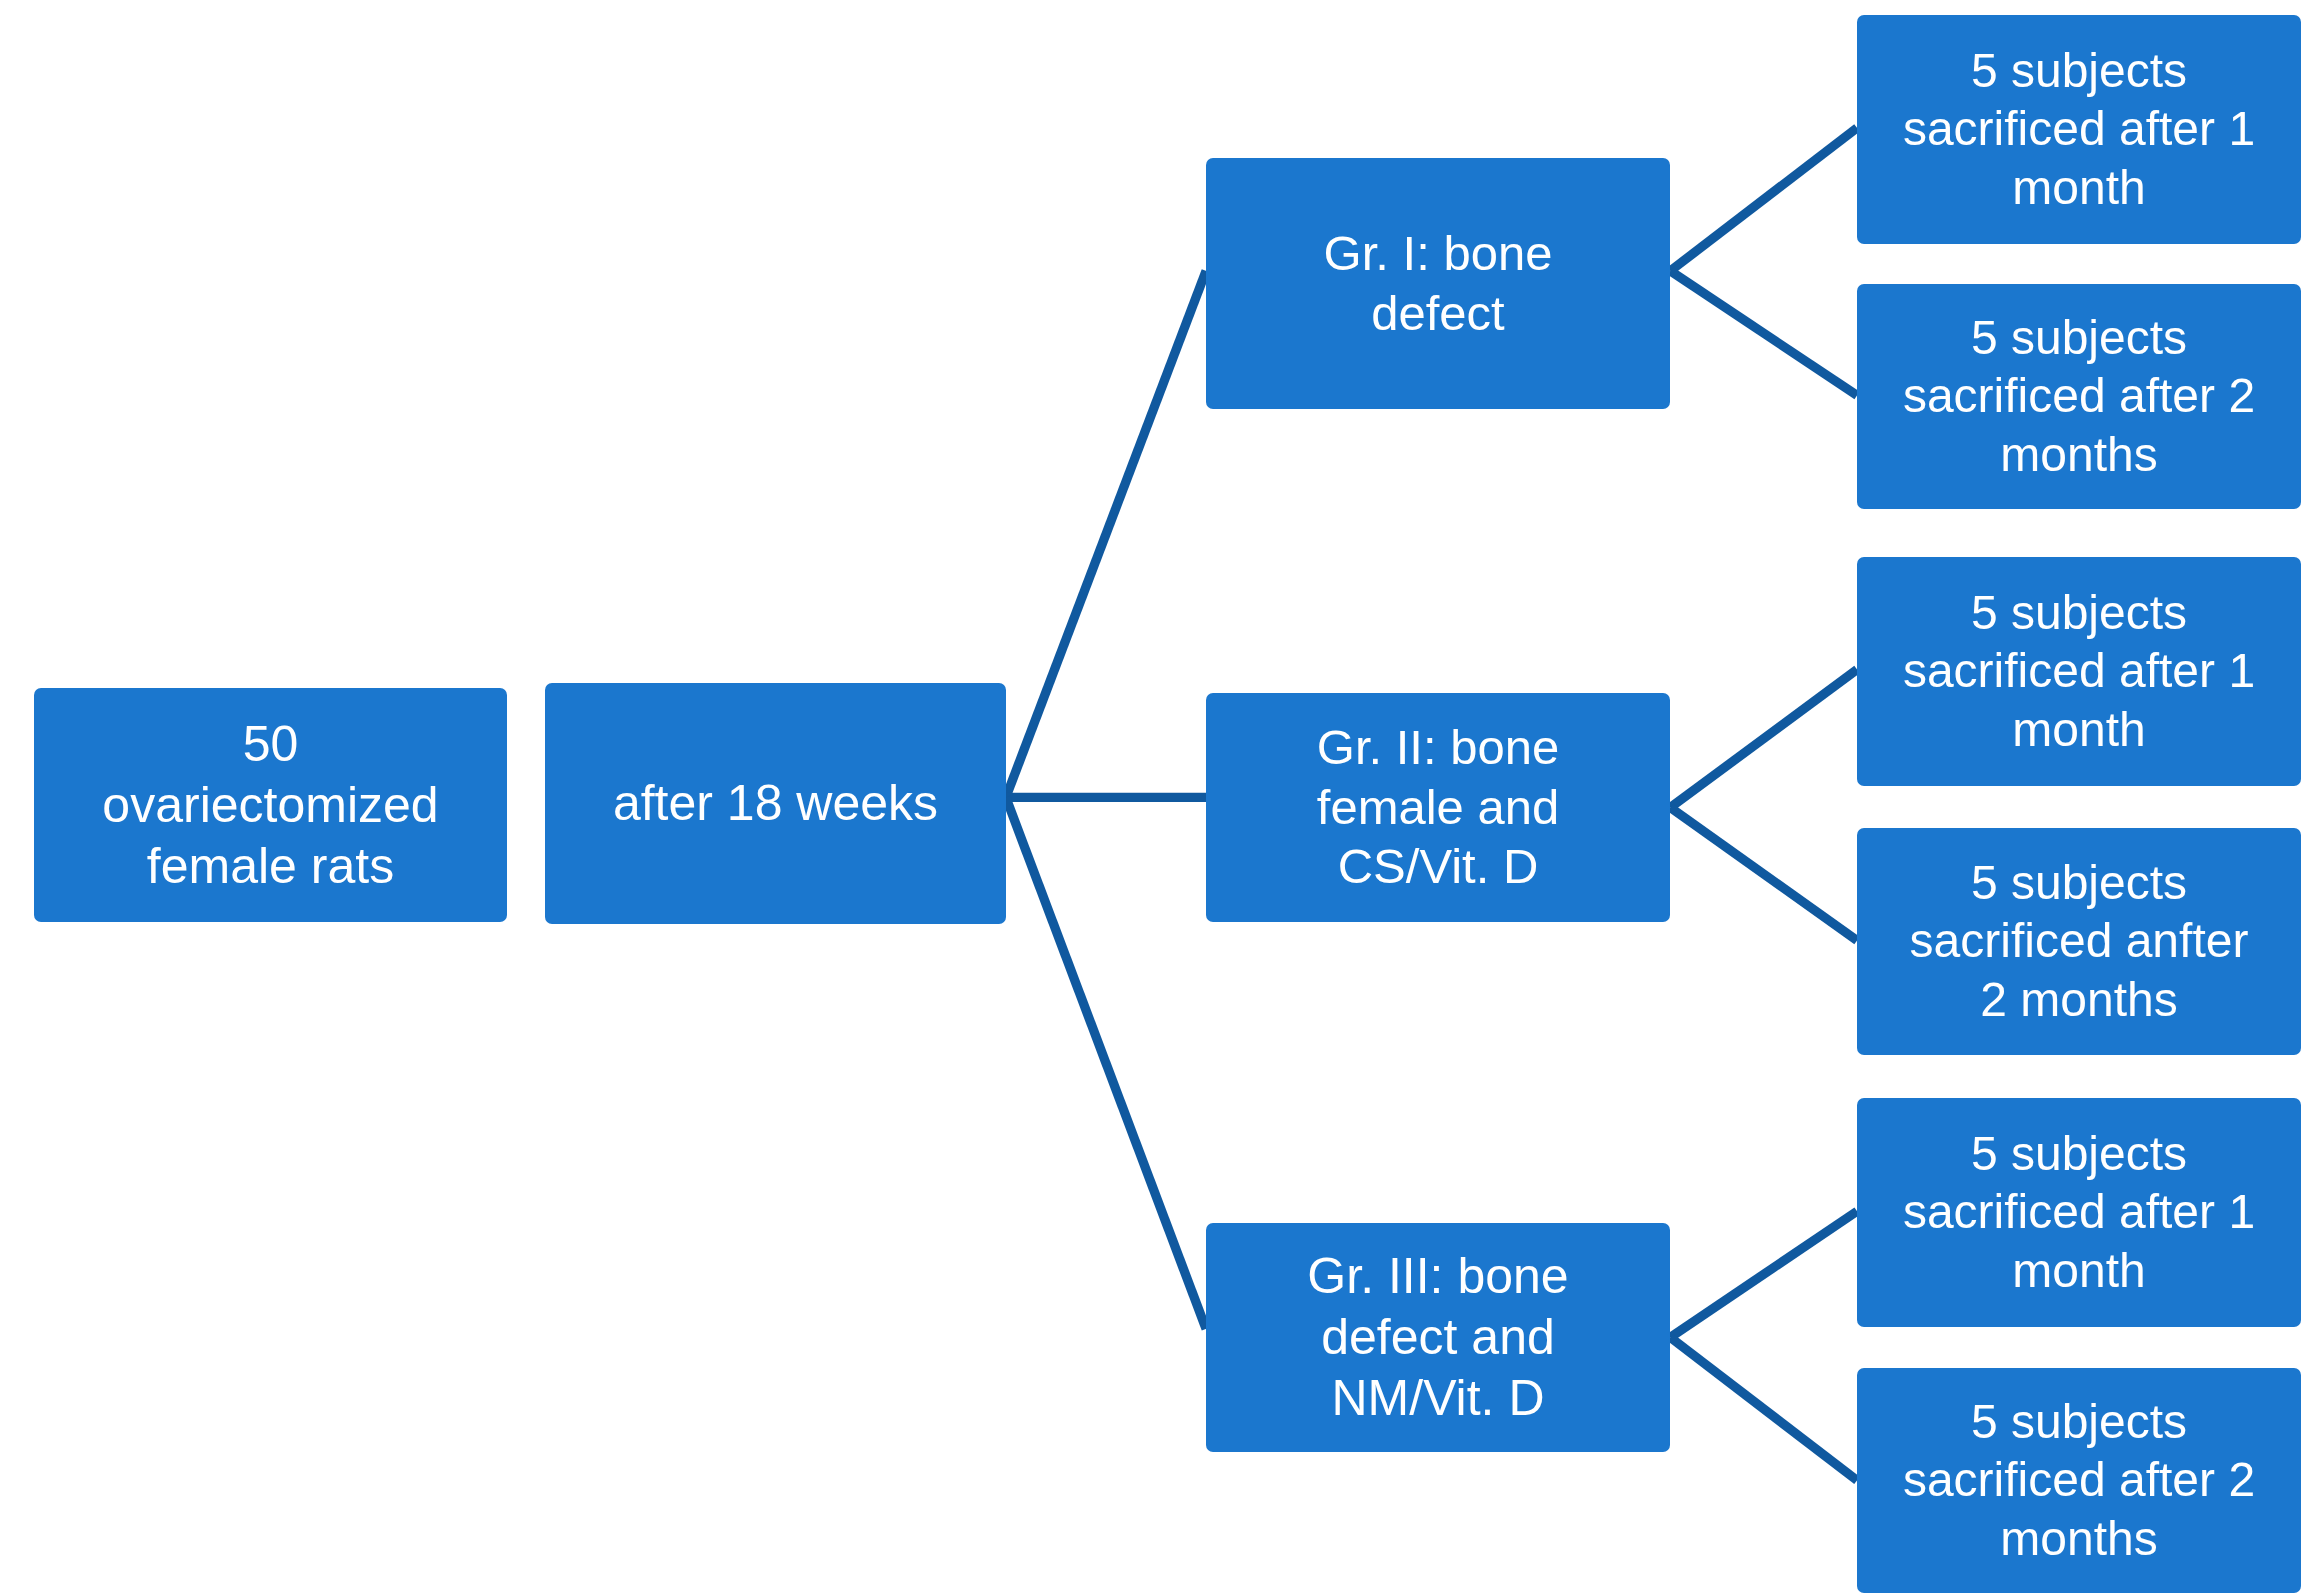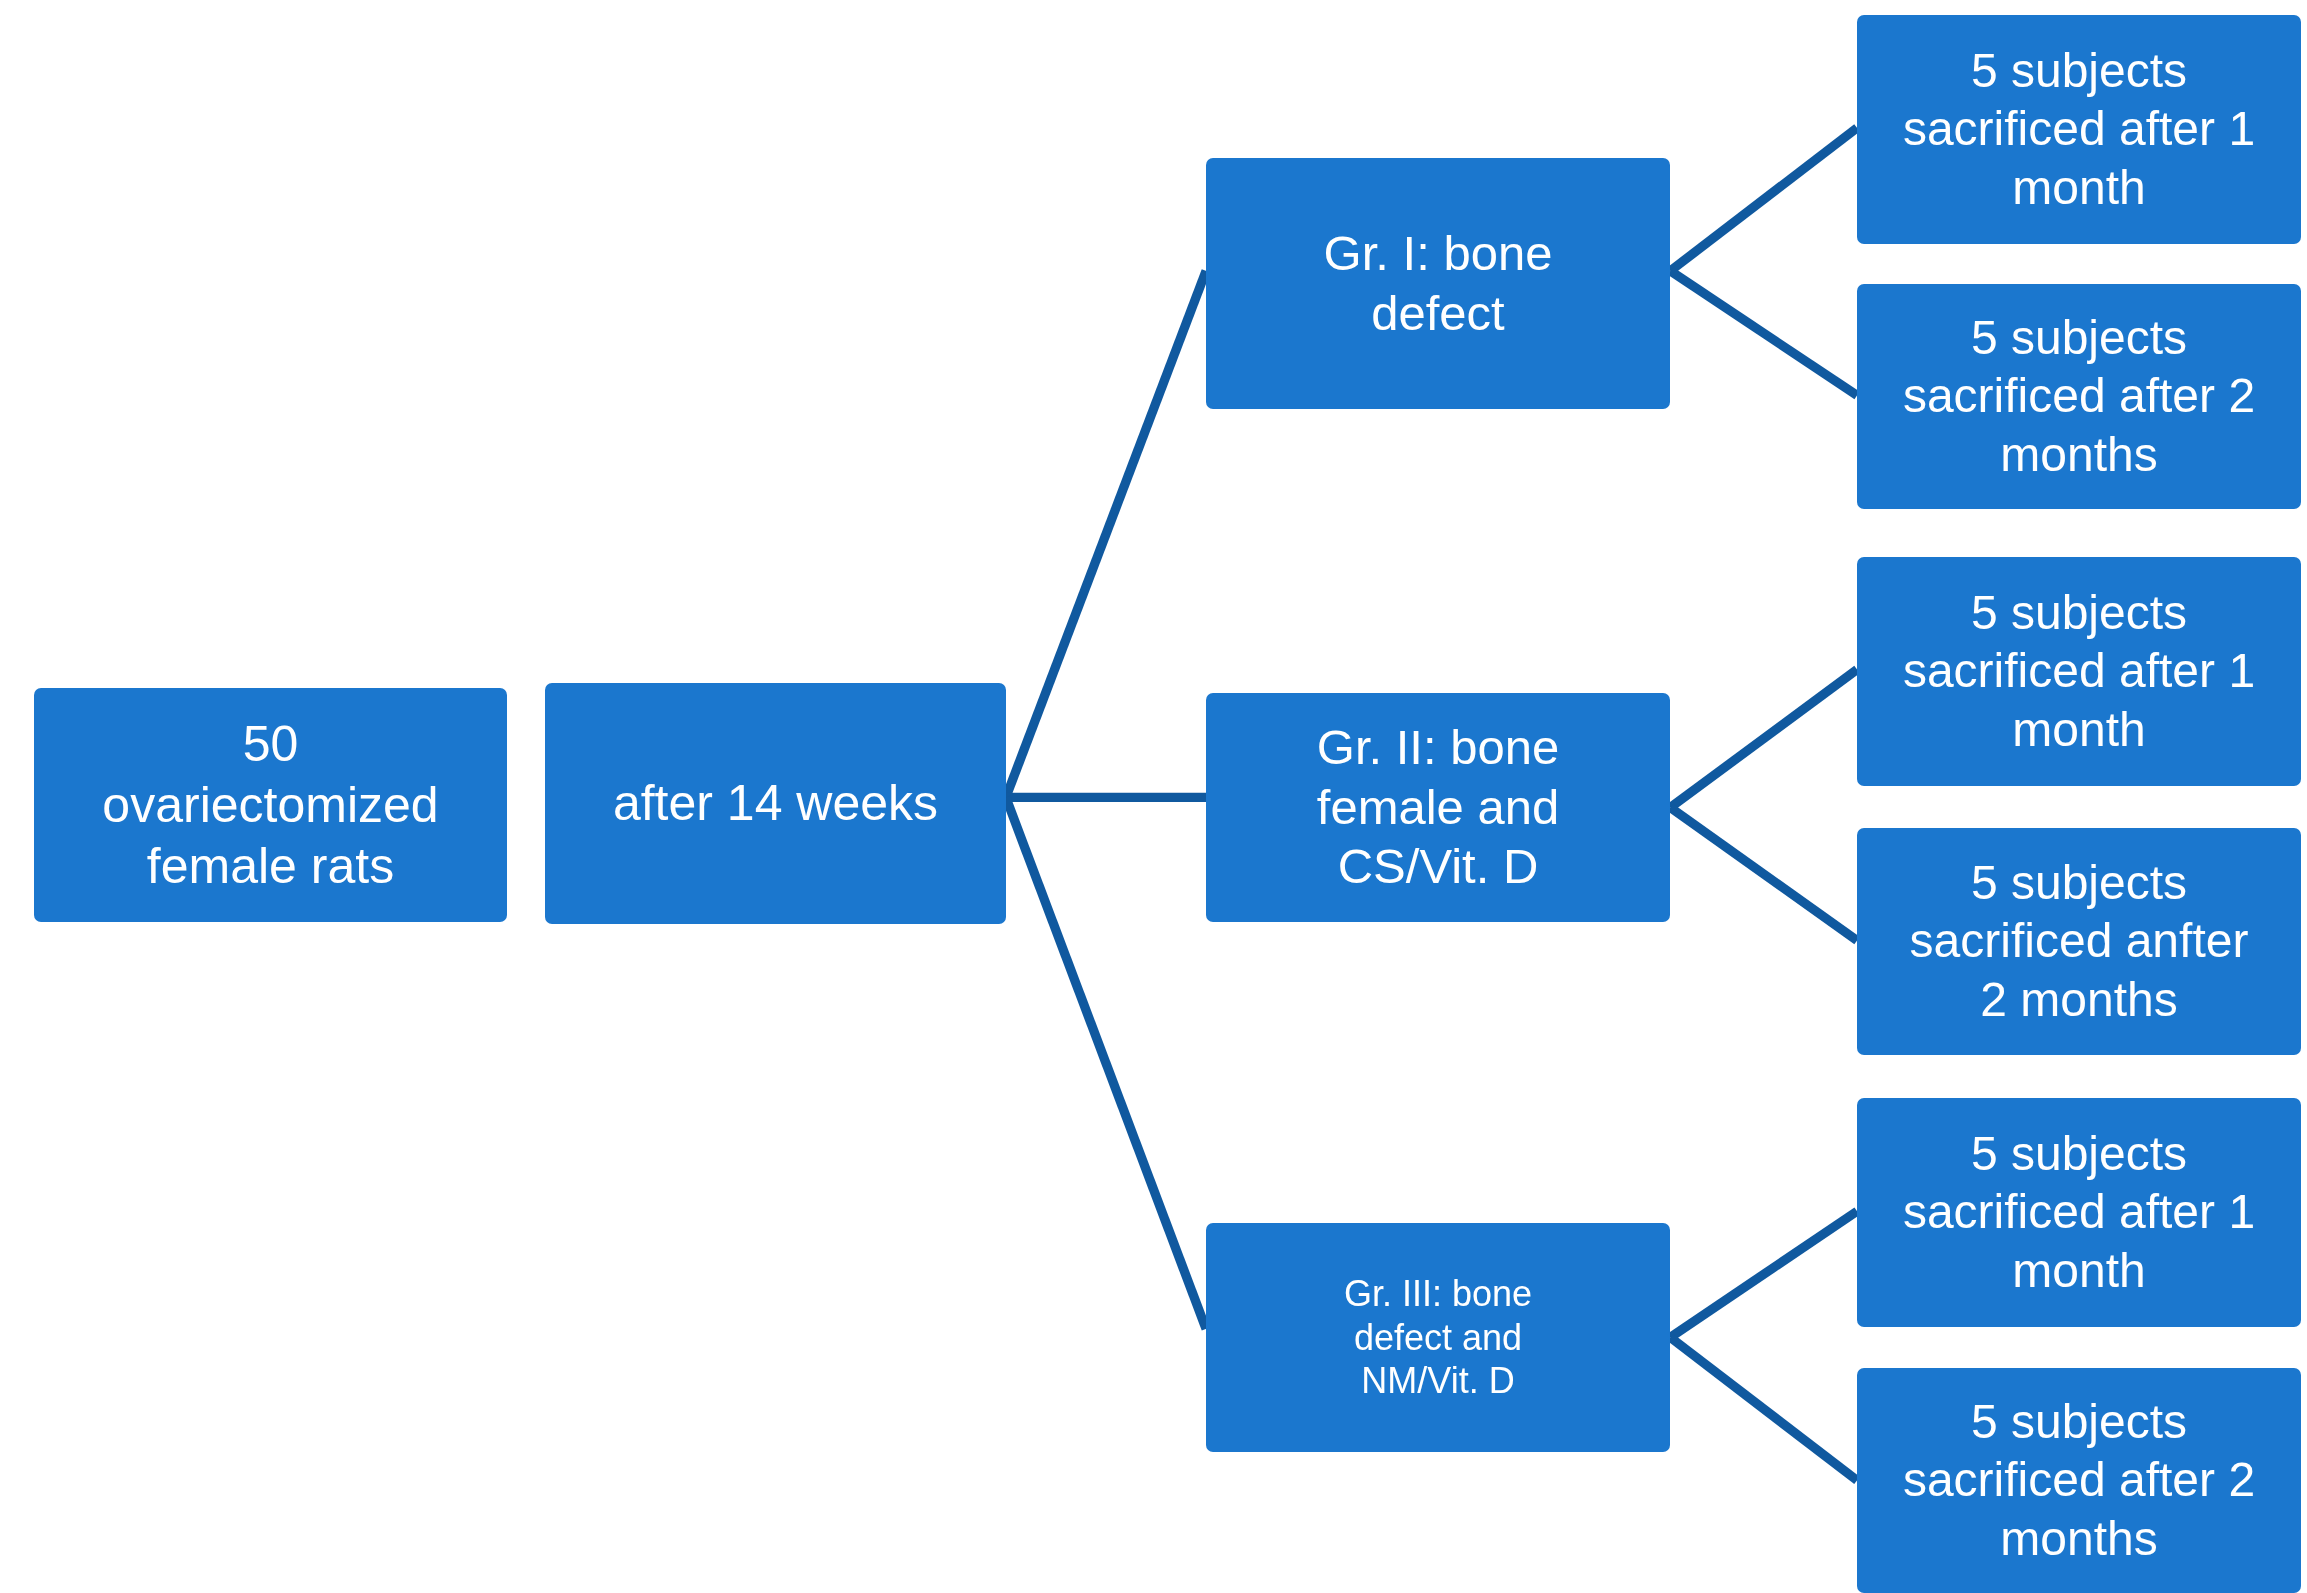--- a/index.html
+++ b/index.html
@@ -55,21 +55,21 @@
     font-size: 49px;
   }
   #node-group-2 {
     left: 1206px; top: 693px;
     width: 464px; height: 229px;
     font-size: 49px;
   }
   #node-group-3 {
     left: 1206px; top: 1223px;
     width: 464px; height: 229px;
-    font-size: 36px;
+    font-size: 50px;
   }
   
   #node-outcome-1 { left: 1857px; top: 15px;   width: 444px; height: 229px; font-size: 48px; }
   #node-outcome-2 { left: 1857px; top: 284px;  width: 444px; height: 225px; font-size: 48px; }
   #node-outcome-3 { left: 1857px; top: 557px;  width: 444px; height: 229px; font-size: 48px; }
   #node-outcome-4 { left: 1857px; top: 828px;  width: 444px; height: 227px; font-size: 48px; }
   #node-outcome-5 { left: 1857px; top: 1098px; width: 444px; height: 229px; font-size: 48px; }
   #node-outcome-6 { left: 1857px; top: 1368px; width: 444px; height: 225px; font-size: 48px; }
 
   #connectors {
@@ -106,21 +106,21 @@
     </g>
   </svg>
 
   <div class="node" id="node-root" style="background: rgb(27, 119, 206); color: rgb(255, 255, 255);">
     <span class="node-text">50
 ovariectomized
 female rats</span>
   </div>
 
   <div class="node" id="node-stage" style="background: rgb(27, 119, 206); color: rgb(255, 255, 255);">
-    <span class="node-text">after 14 weeks</span>
+    <span class="node-text">after 18 weeks</span>
   </div>
 
   <div class="node" id="node-group-1" style="background: rgb(27, 119, 206); color: rgb(255, 255, 255);">
     <span class="node-text">Gr. I: bone
 defect</span>
   </div>
   <div class="node" id="node-group-2" style="background: rgb(27, 119, 206); color: rgb(255, 255, 255);">
     <span class="node-text">Gr. II: bone
 female and
 CS/Vit. D</span>

